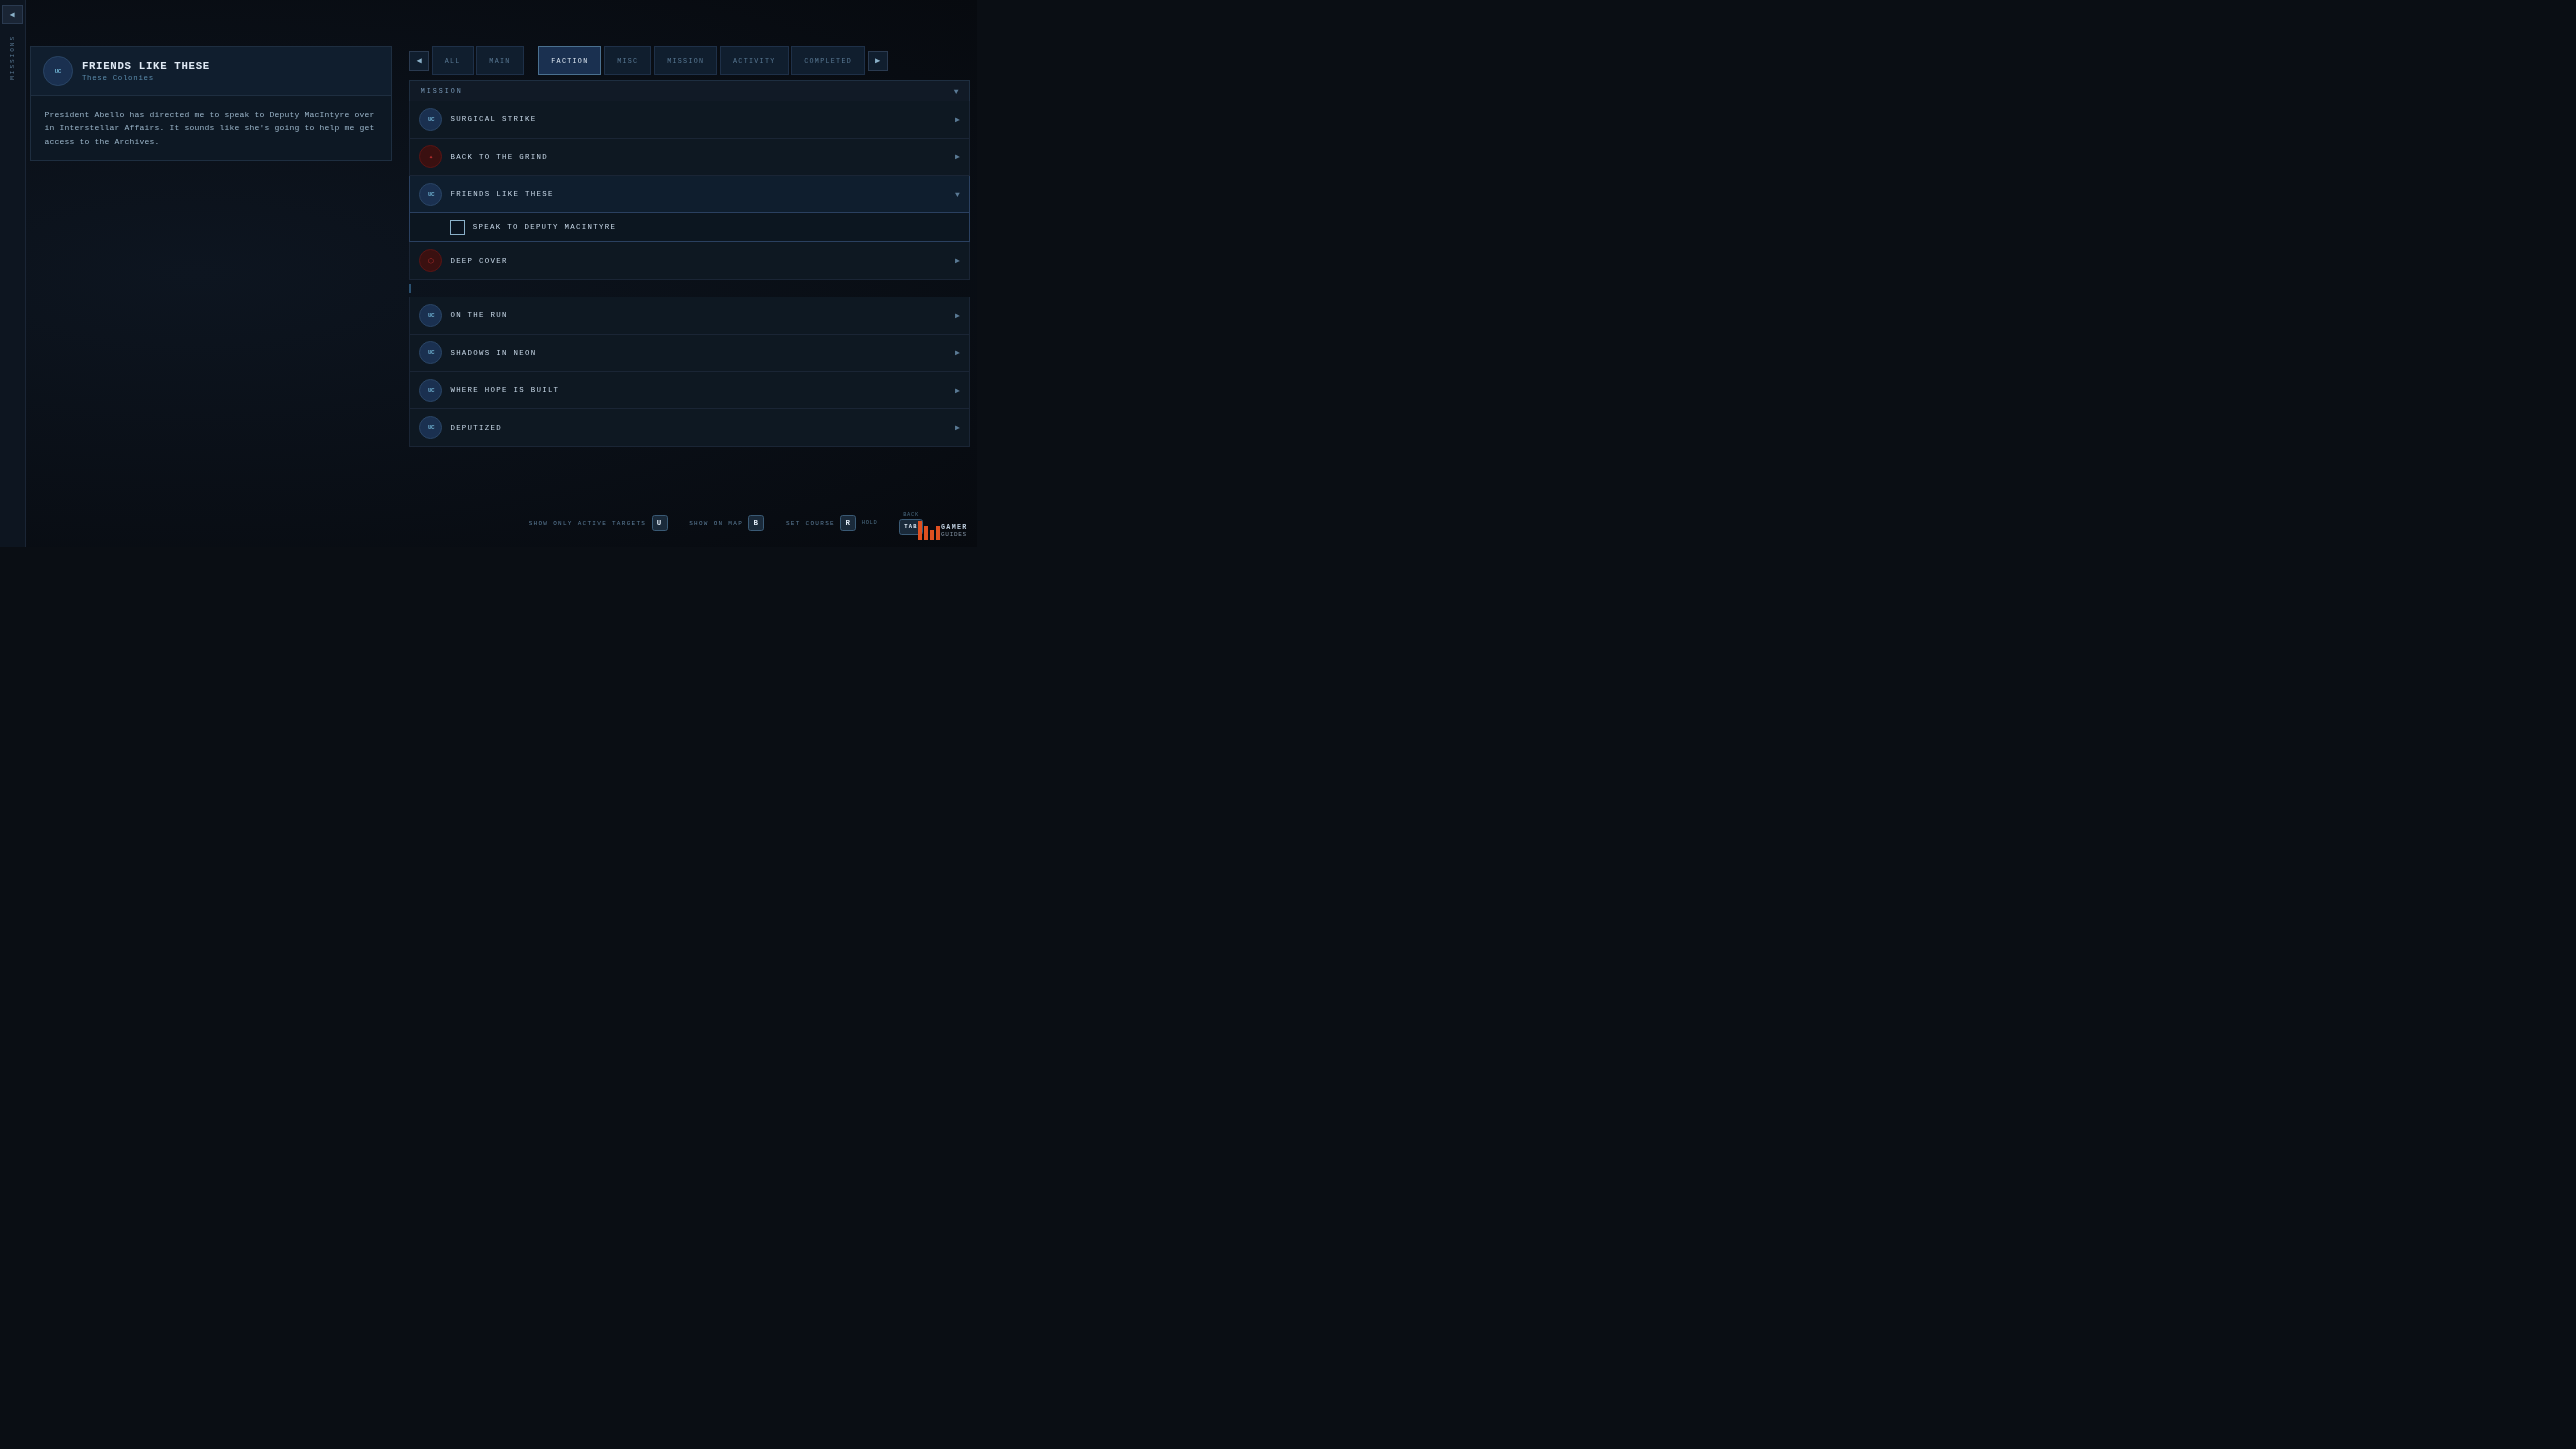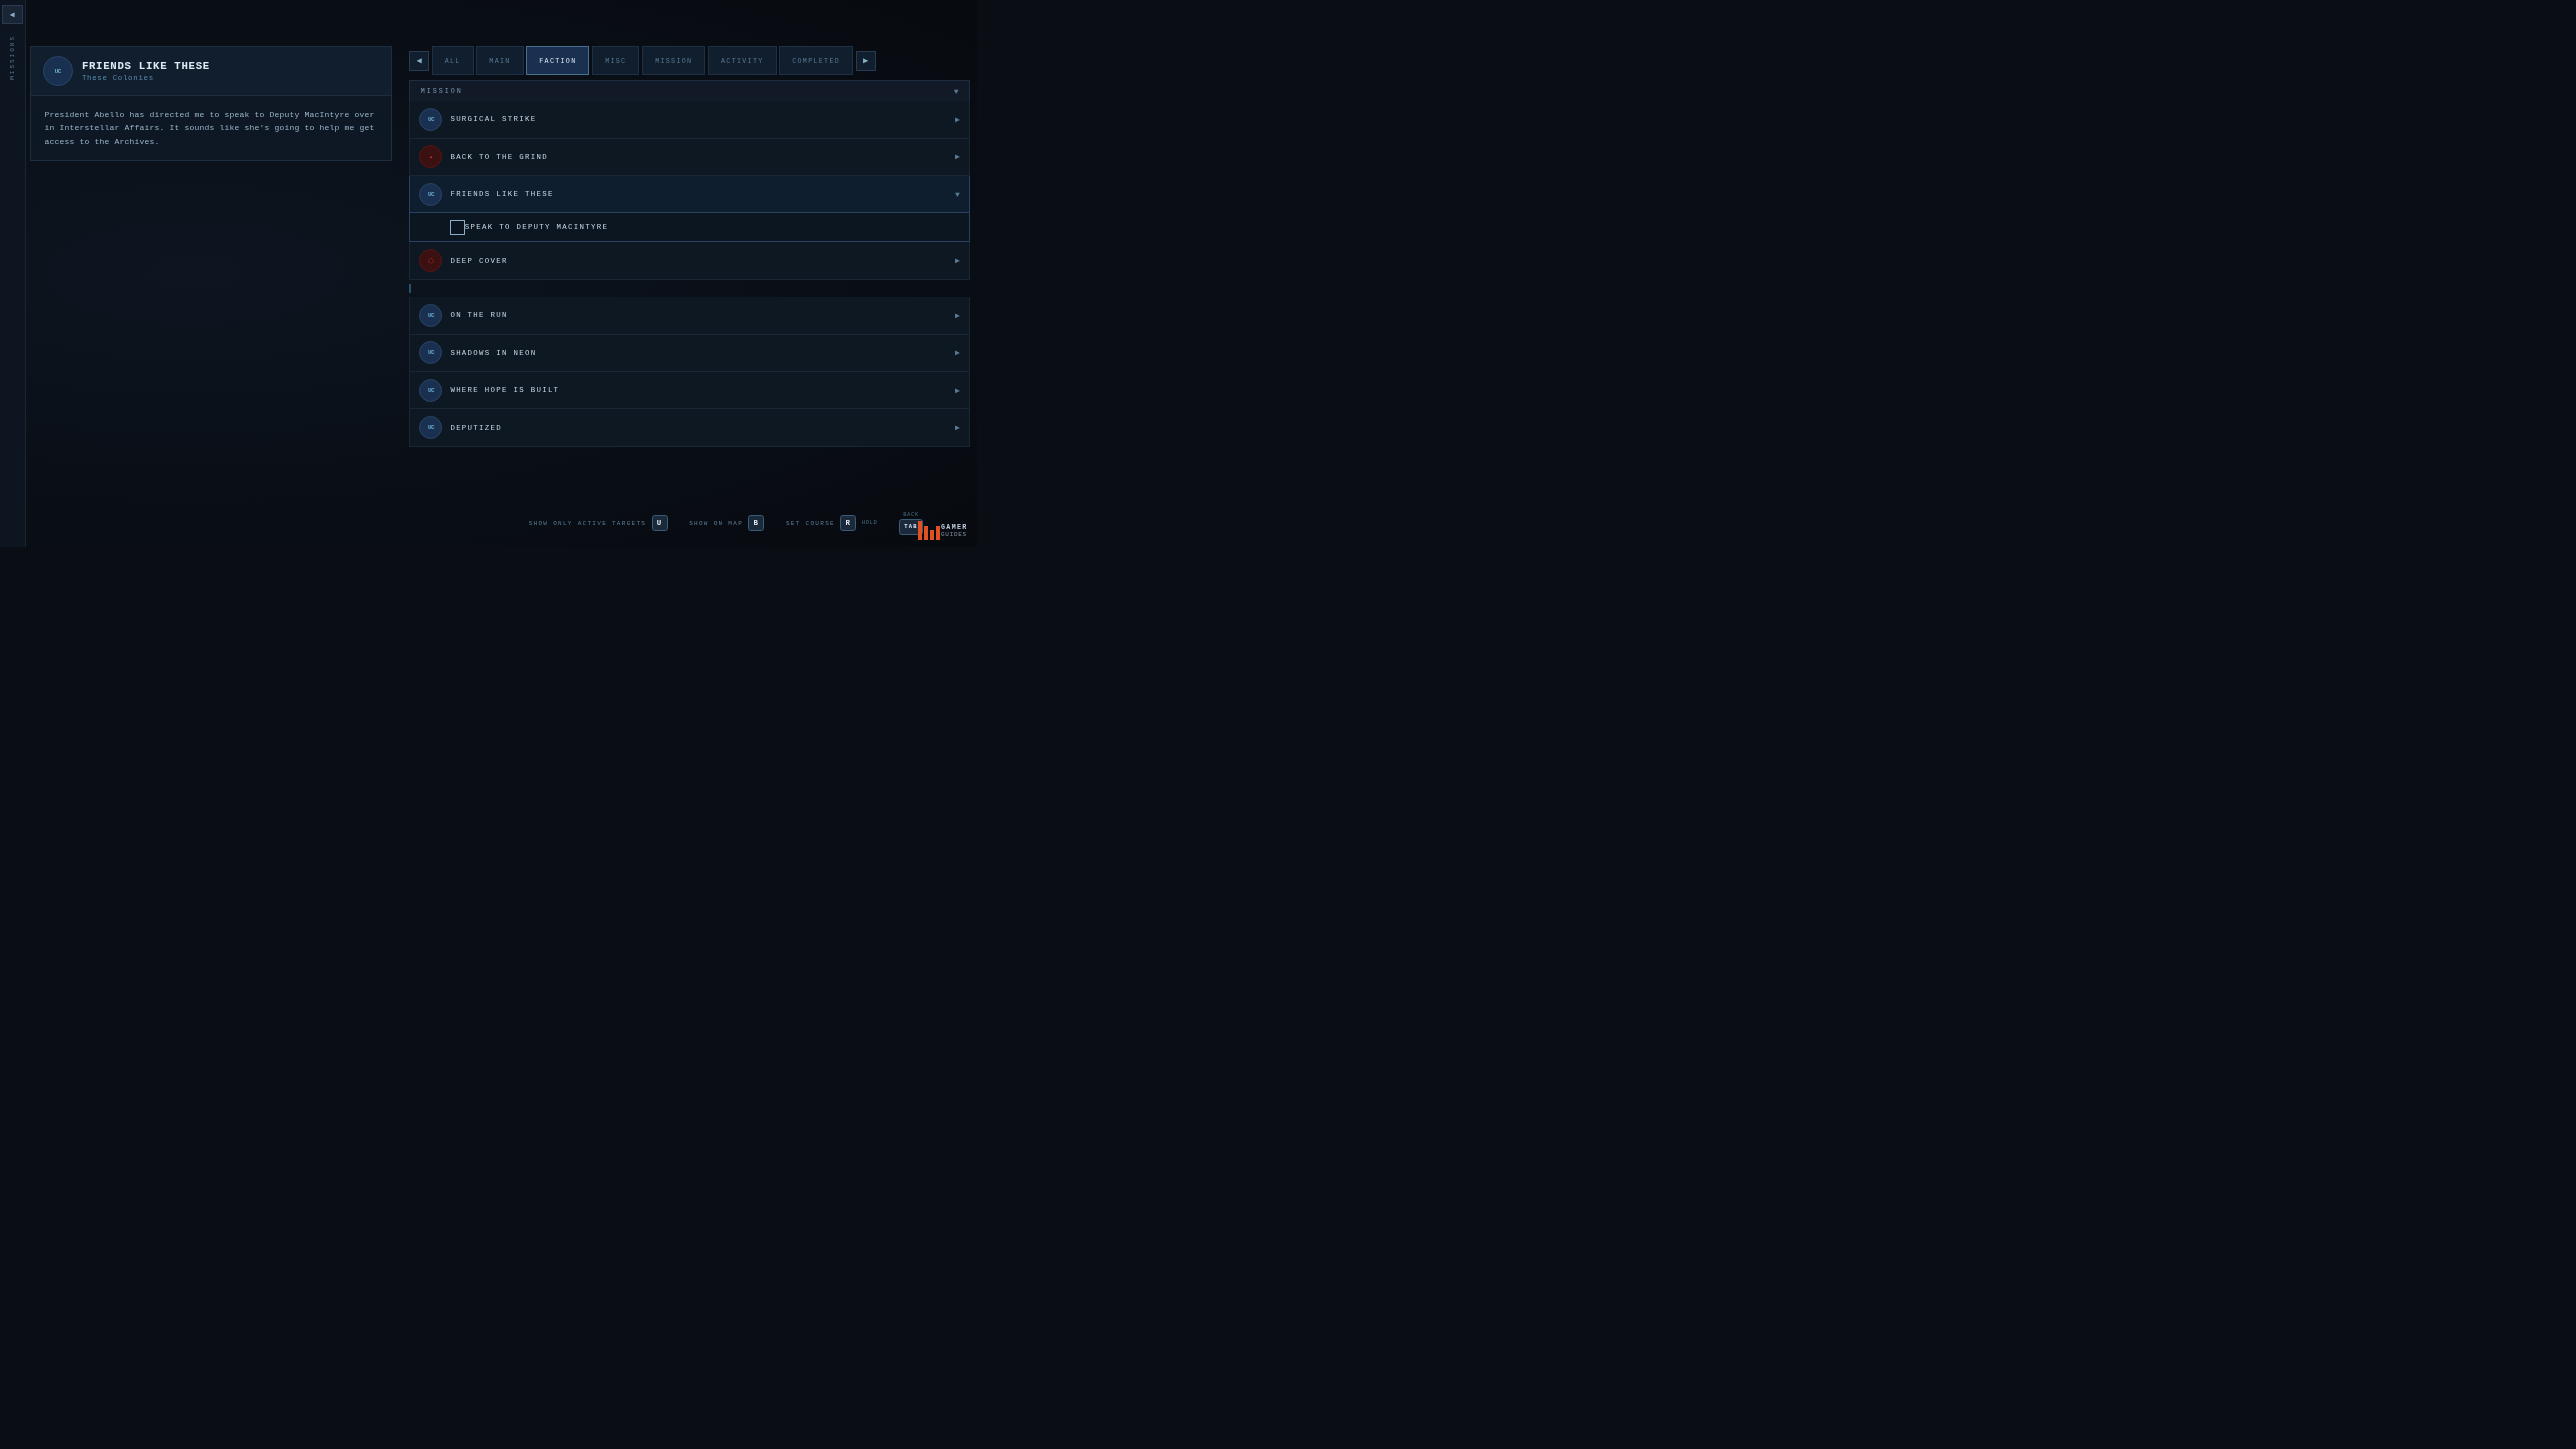--- a/index.html
+++ b/index.html
@@ -165,20 +165,21 @@
       color: #5a7a95;
       cursor: pointer;
       text-transform: uppercase;
       font-family: 'Courier New', Courier, monospace;
     }
 
     .tab.active {
       background: #1a3050;
       border-color: #4a7090;
       color: #e0eaf5;
+      margin-left: 12px;
     }
 
     
     .section-header {
       background: #111a26;
       border: 0.7px solid #1e2e40;
       border-bottom: none;
       padding: 5.4px 10.7px;
       display: flex;
       align-items: center;
@@ -250,21 +251,21 @@
     }
 
     
     .sub-item {
       background: #0c1620;
       border: 0.7px solid #2a4060;
       border-top: none;
       padding: 6.7px 9.4px 6.7px 40px;
       display: flex;
       align-items: center;
-      gap: 0;
+      gap: 8px;
     }
 
     .sub-item-checkbox {
       width: 14.8px;
       height: 14.8px;
       border: 1.3px solid #8ab0c8;
       background: #0a1420;
       flex-shrink: 0;
     }
 

